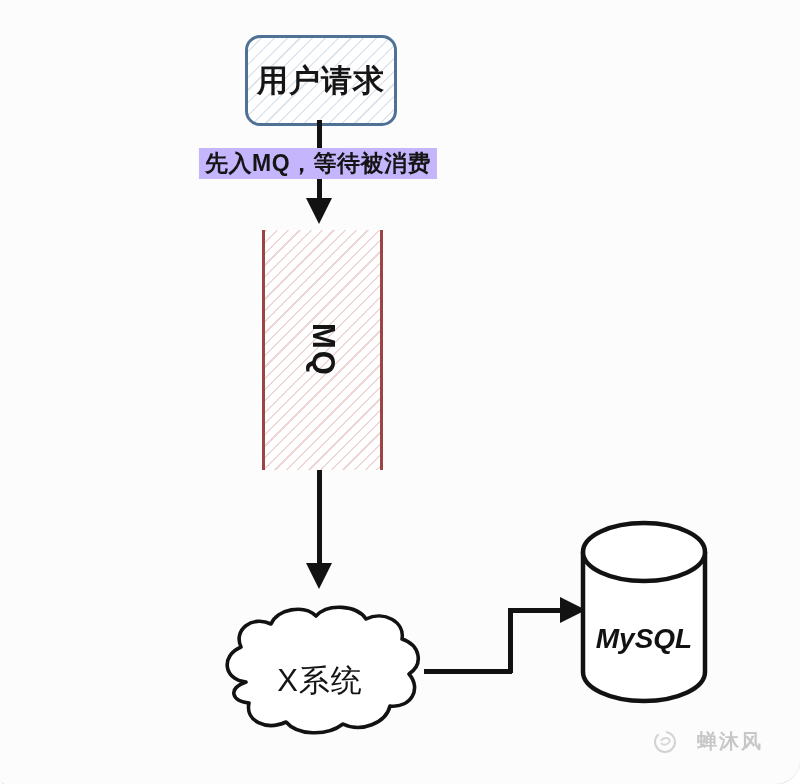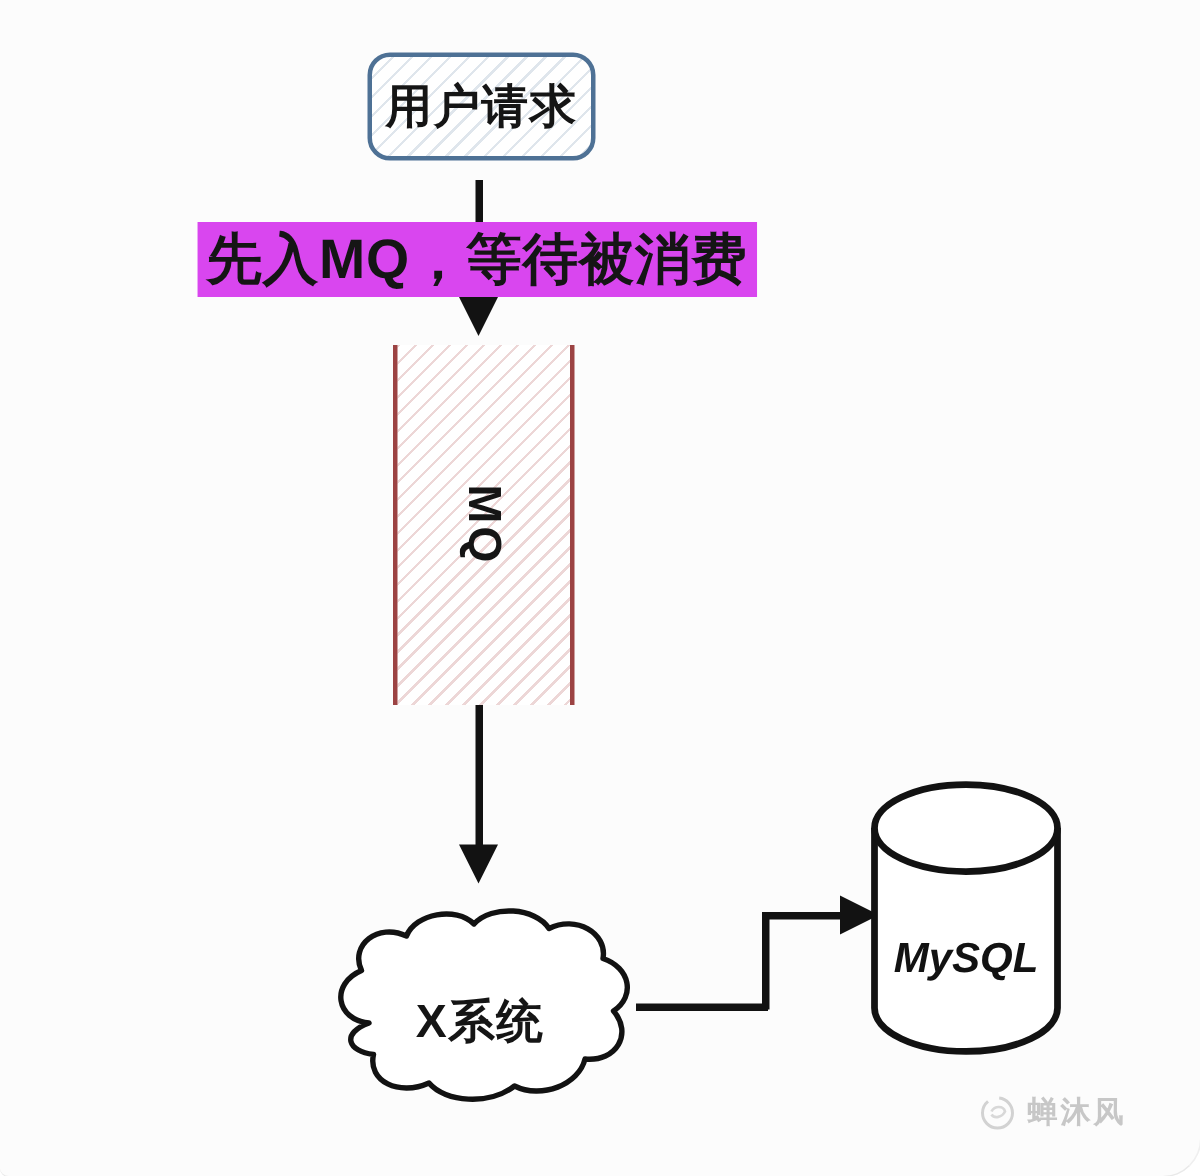--- a/index.html
+++ b/index.html
@@ -12,21 +12,21 @@
     border-right: 1px solid #efefef;
     border-bottom: 1px solid #e9e9e9;
     border-radius: 0 0 26px 6px;
     color: #151515;
   }
 
   
   .node { position: absolute; display: flex; align-items: center; justify-content: center; box-sizing: border-box; }
 
   .user-box {
-    left: 245px; top: 35px; width: 152px; height: 72px;
+    left: 245px; top: 35px; width: 152px; height: 91px;
     border: 3px solid #4e7195;
     border-radius: 15px;
     background:
       repeating-linear-gradient(135deg, rgba(110,140,170,0.22) 0px, rgba(110,140,170,0.22) 1.6px, transparent 1.6px, transparent 9px),
       #ffffff;
     font-size: 31px; font-weight: bold; letter-spacing: 1px;
   }
 
   .mq-box {
     left: 262px; top: 230px; width: 121px; height: 240px;
@@ -56,47 +56,47 @@
     border-top: 13px solid transparent;
     border-bottom: 13px solid transparent;
     border-left: 26px solid #121212;
   }
 
   
   .edge-label {
     position: absolute;
     transform: translateX(-50%);
     white-space: nowrap;
-    background: #d946ef;
+    background: #c4b5fd;
     padding: 0 6px;
-    font-size: 37px; font-weight: bold; letter-spacing: 0.5px;
+    font-size: 23px; font-weight: bold; letter-spacing: 0.5px;
   }
   .el1 { left: 318px; top: 148px; }
   .el2 { left: 325px; top: 500px; }
 
   
   .cloud-svg { position: absolute; left: 214px; top: 602px; }
   .cloud-label {
     position: absolute; left: 320px; top: 660px;
     transform: translateX(-50%);
-    font-size: 31px; font-weight: bold; letter-spacing: 1px;
+    font-size: 31px; font-weight: normal; letter-spacing: 1px;
   }
 
   
   .db-svg { position: absolute; left: 578px; top: 520px; }
   .db-svg text {
     font-family: "Liberation Sans", sans-serif;
     font-weight: bold; font-style: italic; font-size: 28px;
     fill: #121212;
   }
 
   
   .watermark {
     position: absolute; left: 652px; top: 728px;
-    display: flex; align-items: center; gap: 7px;
+    display: flex; align-items: center; gap: 19px;
     color: #c7c7c7;
     font-size: 20px; font-weight: bold; letter-spacing: 2px;
   }
 </style>
 </head>
 <body>
 
 <div class="canvas">
 
   <div class="node user-box">

